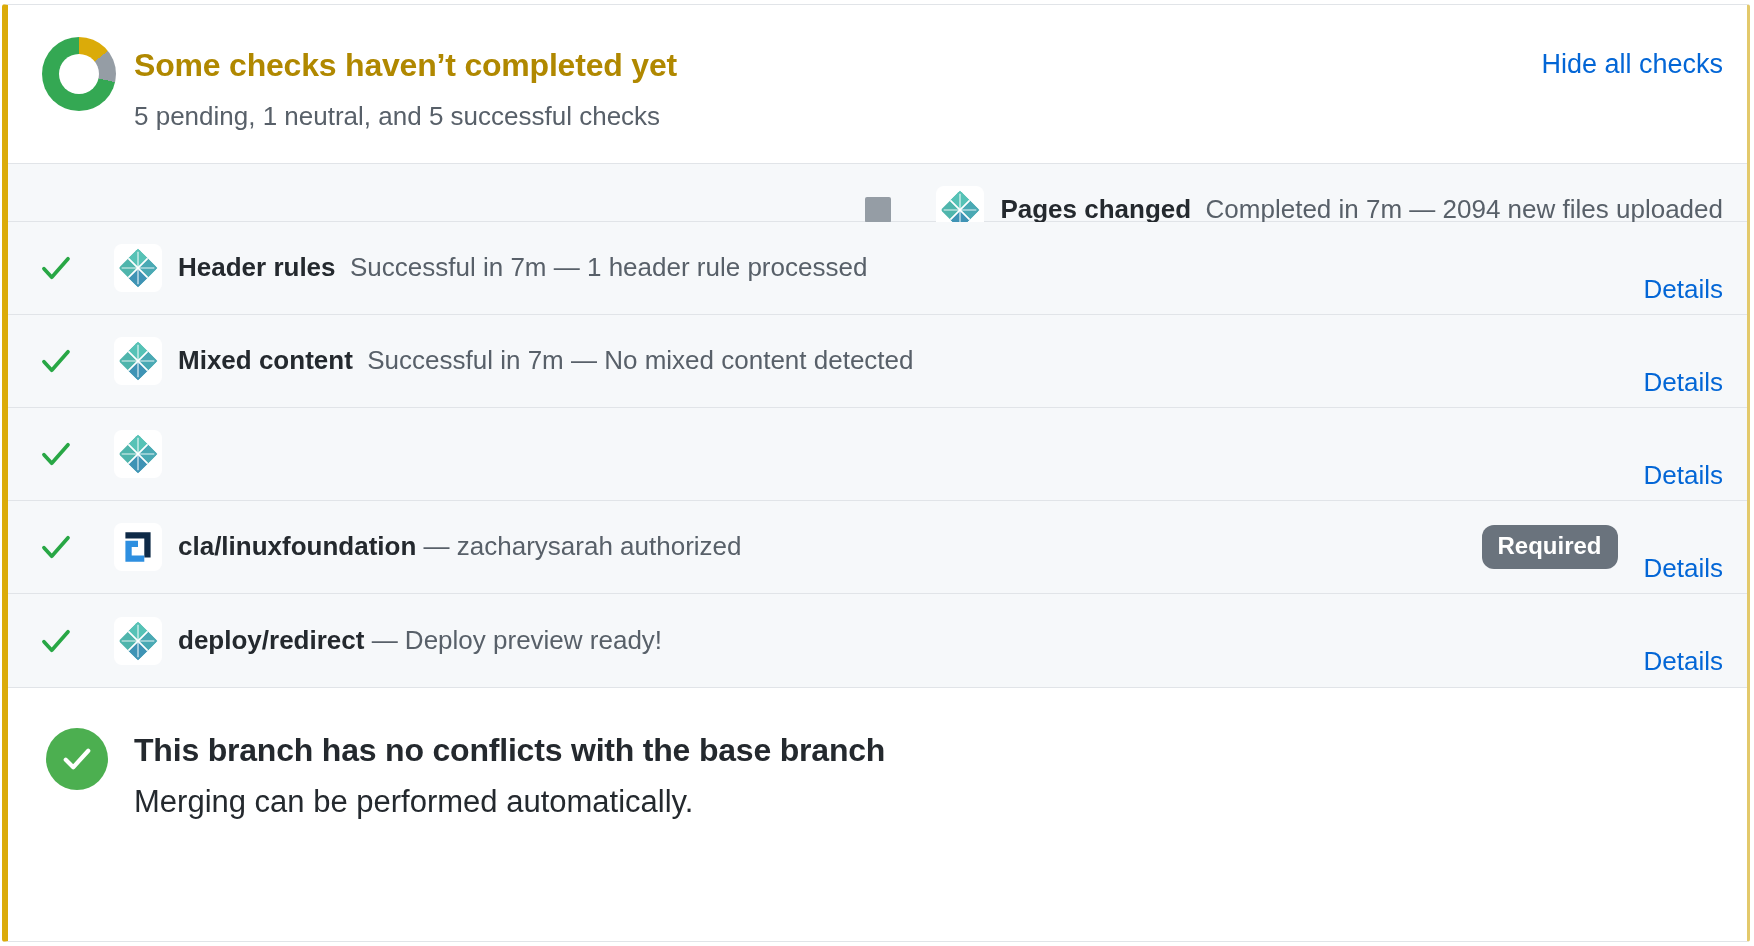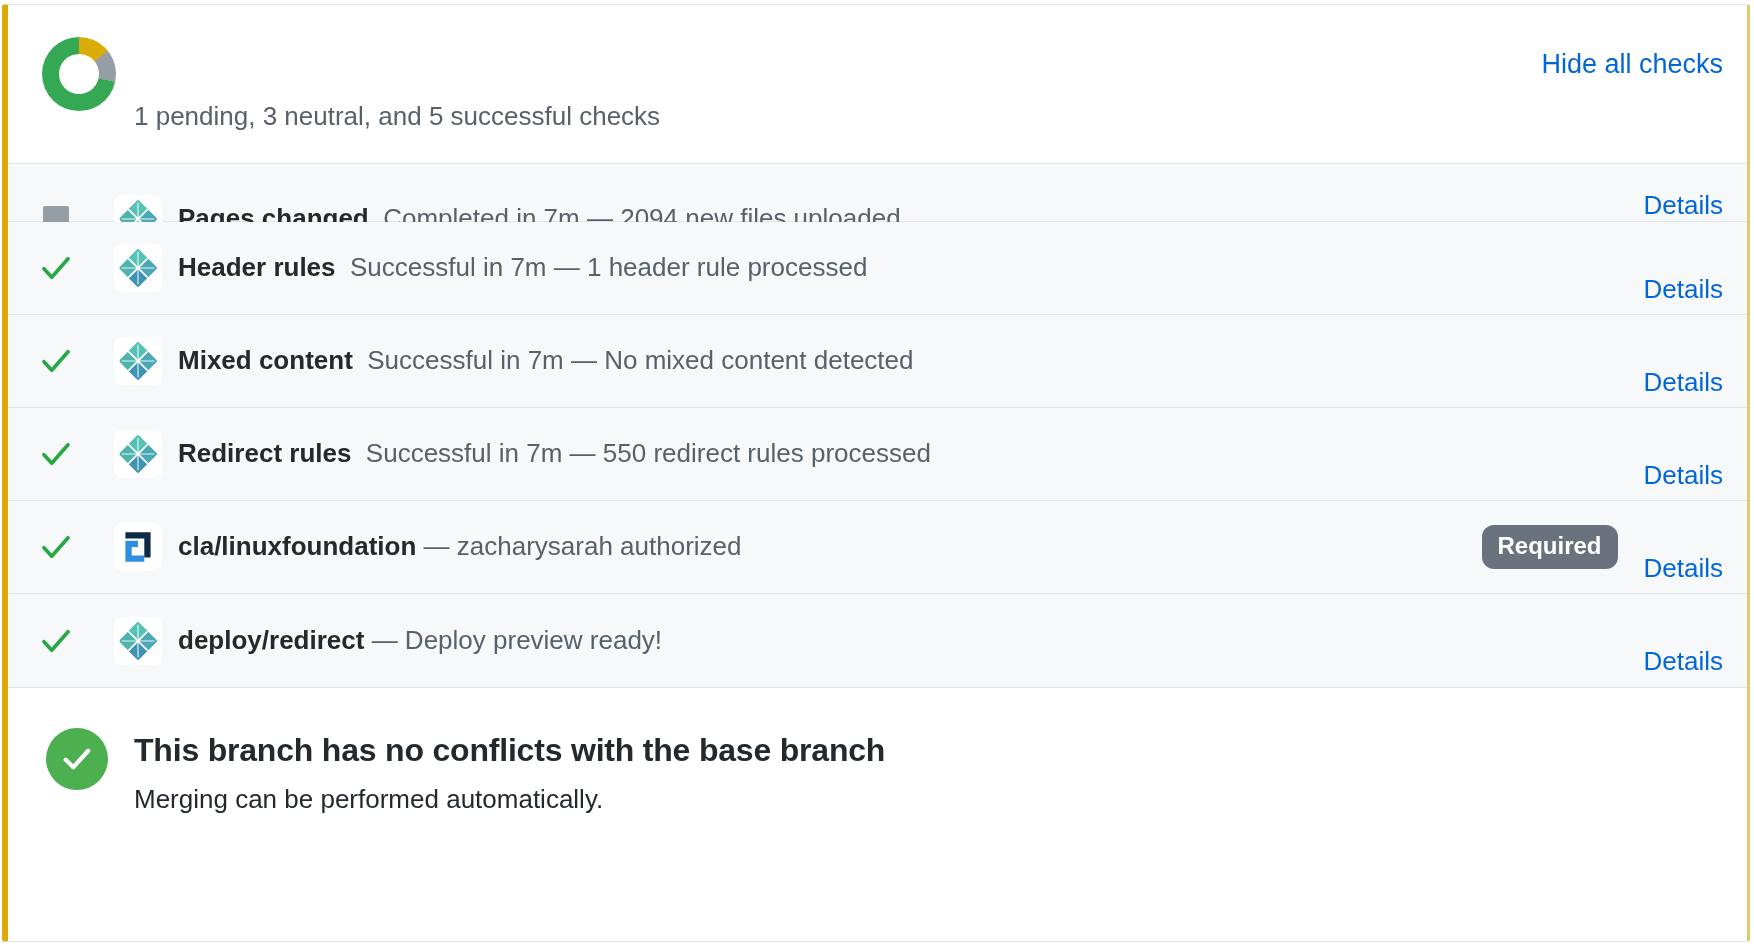--- a/index.html
+++ b/index.html
@@ -121,20 +121,21 @@
     padding: 0 24px 0 0;
     background: #f6f8fa;
     border-bottom: 1px solid #e1e4e8;
   }
   .check-row:last-child { border-bottom: none; }
 
   
   .check-row.clipped {
     height: 58px;
     align-items: flex-end;
+    flex-direction: column;
   }
   .check-row.clipped .row-inner { transform: translateY(22px); }
 
   .row-inner {
     display: flex;
     align-items: center;
     flex: 1 1 auto;
     min-width: 0;
   }
 
@@ -245,37 +246,38 @@
     font-weight: 700;
     color: #24292e;
     letter-spacing: -0.2px;
     white-space: nowrap;
   }
 
   .ms-sub {
     position: absolute;
     left: 126px;
     top: 96px;
-    font-size: 26px;
+    font-size: 31px;
     color: #24292e;
     white-space: nowrap;
     text-align: right;
   }
 </style>
 </head>
 <body>
 
 <div id="screen">
   <div class="merge-box">
 
     <div class="status-header">
       <div class="donut"></div>
 
-
-      <div class="status-sub">1 pending, 3 neutral, and 5 successful checks</div>
+      <div class="status-title">Some checks haven’t completed yet</div>
+
+      <div class="status-sub">5 pending, 1 neutral, and 5 successful checks</div>
 
       <div class="hide-all-checks">Hide all checks</div>
     </div>
 
     <div class="checks-list">
 
       <div class="check-row clipped">
         <div class="row-inner">
           <div class="status-cell">
             <span class="ck-neutral"></span>
@@ -371,23 +373,20 @@
                   <rect x="7" y="7" width="26" height="26" rx="2" fill="#4fb5ac"></rect>
                   <rect x="7" y="7" width="13" height="13" fill="#56c2b6"></rect>
                   <rect x="20" y="20" width="13" height="13" fill="#3f93b5"></rect>
                   <rect x="20" y="7" width="13" height="13" fill="#4aa9b4"></rect>
                   <path d="M20 7 L20 33 M7 20 L33 20" stroke="#ffffff" stroke-width="1.6"></path>
                   <path d="M9 9 L31 31 M31 9 L9 31" stroke="#ffffff" stroke-width="1.1" opacity="0.85"></path>
                 </g>
               </svg>
             </div>
           </div>
-          <div class="check-text">
-            <span class="check-name">Redirect rules</span><span class="check-desc"></span><span class="check-desc">&nbsp;&nbsp;</span><span class="check-desc">Successful in 7m — 550 redirect rules processed</span>
-          </div>
         </div>
         <div class="details-link">Details</div>
       </div>
 
       <div class="check-row">
         <div class="row-inner">
           <div class="status-cell">
             <svg class="ck-success" viewBox="0 0 24 24">
               <path d="M3.5 12.5 L9 18.5 L20.5 5.5" fill="none" stroke="#28a745" stroke-width="2.6" stroke-linecap="round" stroke-linejoin="round"></path>
             </svg>

